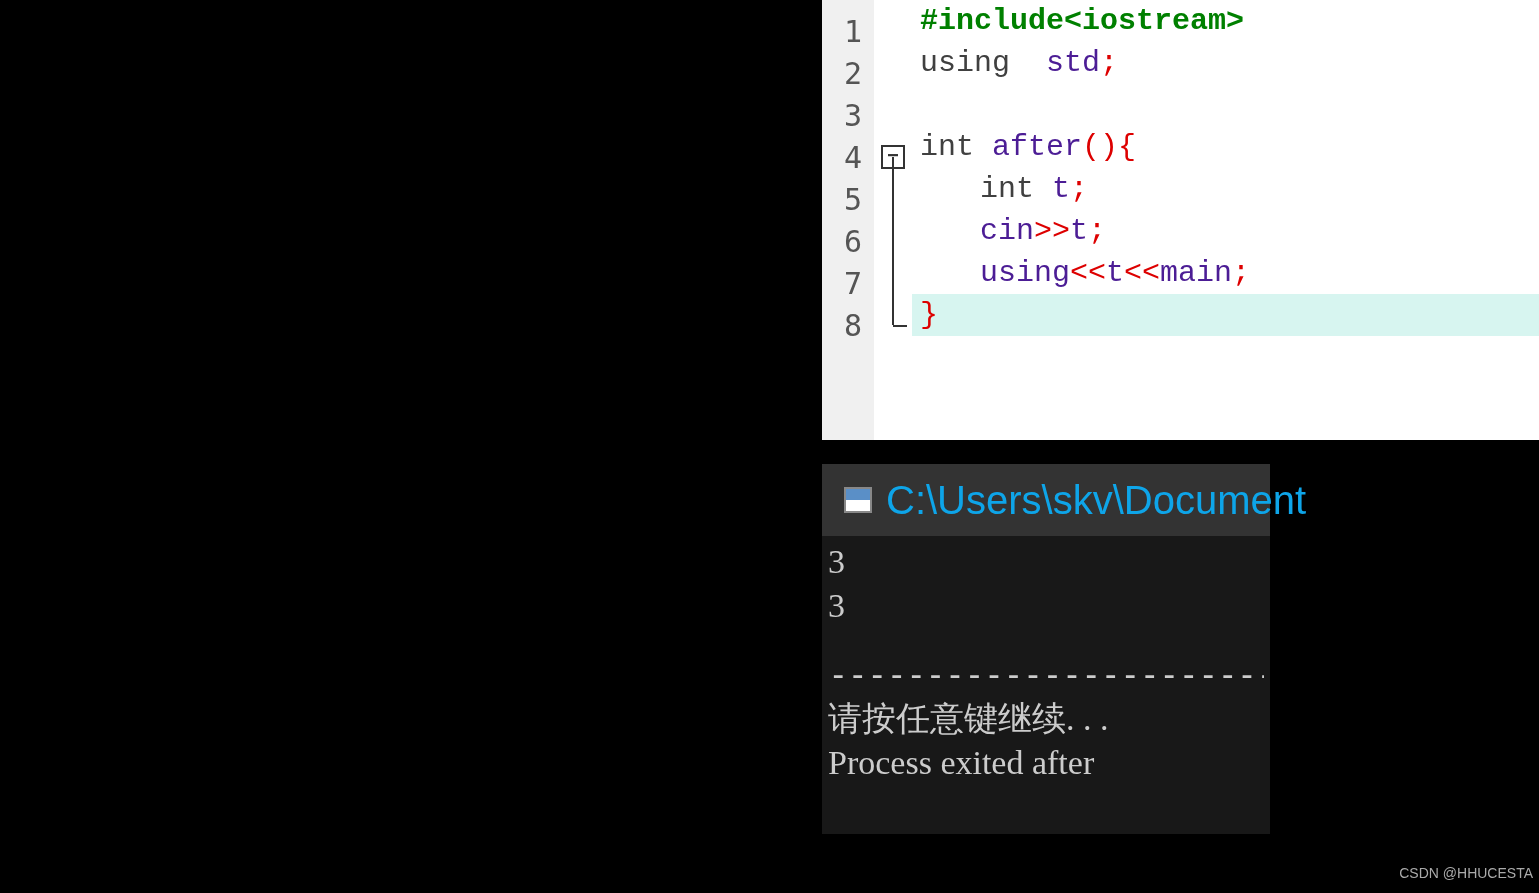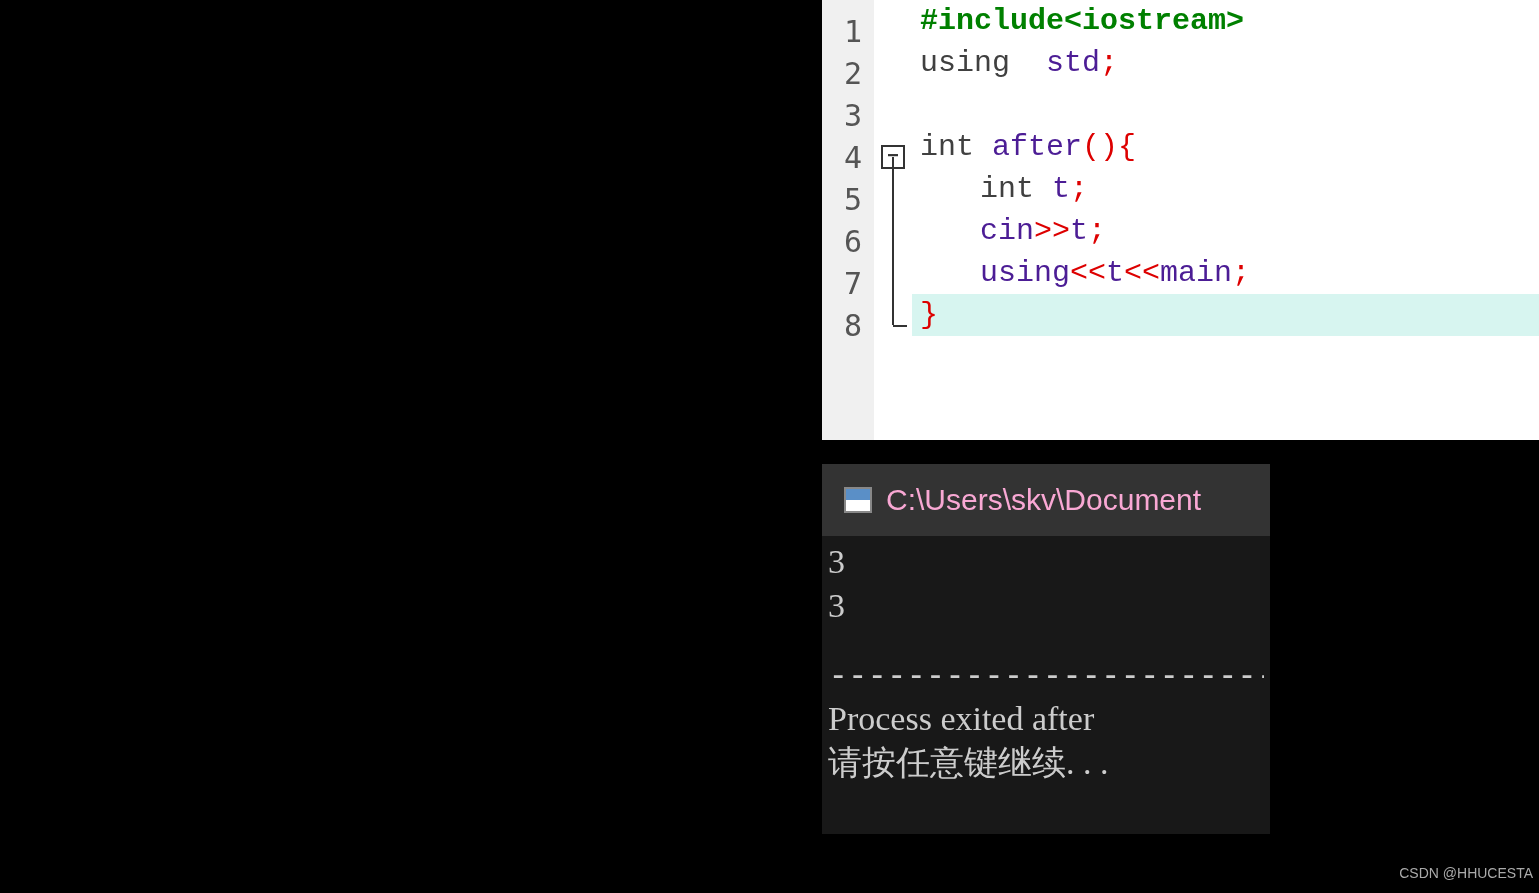--- a/index.html
+++ b/index.html
@@ -130,22 +130,22 @@
       gap: 14px;
     }
     .console-icon {
       width: 28px;
       height: 26px;
       background: linear-gradient(to bottom, #5a8fc7 50%, #fff 50%);
       border: 2px solid #888;
       flex-shrink: 0;
     }
     .console-title {
-      color: #f9a8d4;
-      font-size: 30px;
+      color: #0ea5e9;
+      font-size: 40px;
       font-family: "Segoe UI", Arial, sans-serif;
       white-space: nowrap;
     }
     .console-body {
       padding: 4px 6px;
       color: #ccc;
       font-size: 34px;
       font-family: "SimSun", "NSimSun", serif;
       line-height: 1.3;
     }
@@ -223,18 +223,18 @@
 
 <div class="console-panel">
   <div class="console-titlebar">
     <div class="console-icon"></div>
     <div class="console-title">C:\Users\skv\Document</div>
   </div>
   <div class="console-body">
     <div class="console-output-line">3</div>
     <div class="console-output-line">3</div>
     <div class="console-divider">--------------------------------</div>
+    <div class="console-msg">请按任意键继续. . .</div>
     <div class="console-msg">Process exited after</div>
-    <div class="console-msg">请按任意键继续. . .</div>
   </div>
 </div>
 
 <div class="watermark">CSDN @HHUCESTA</div>
 
 </body></html>

